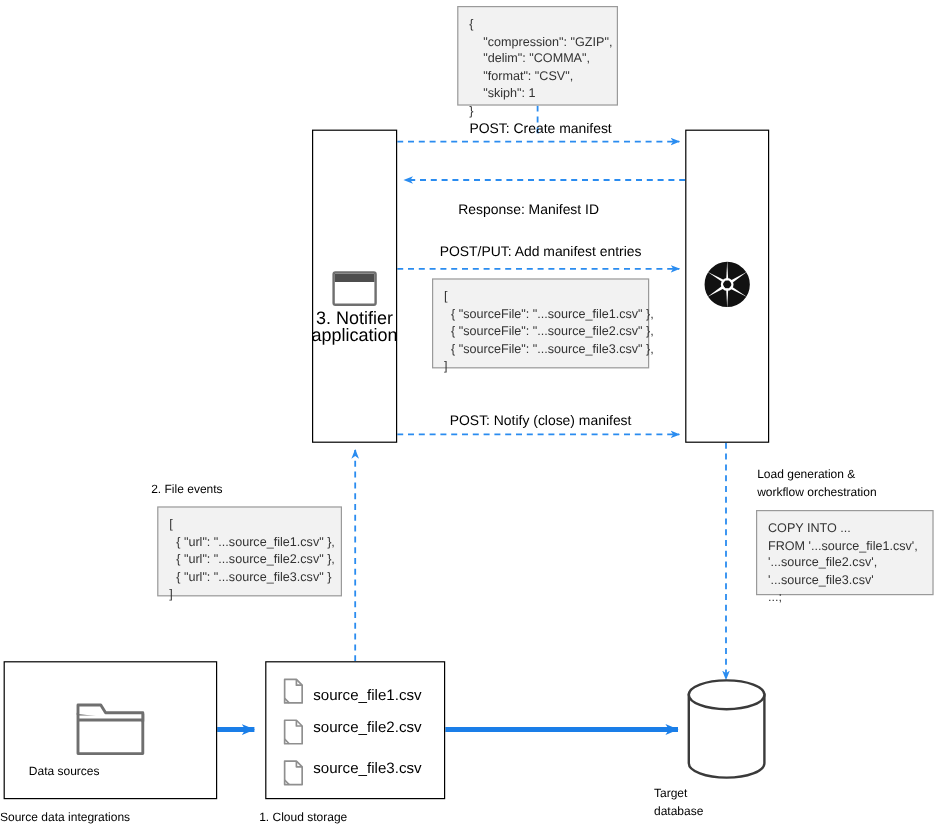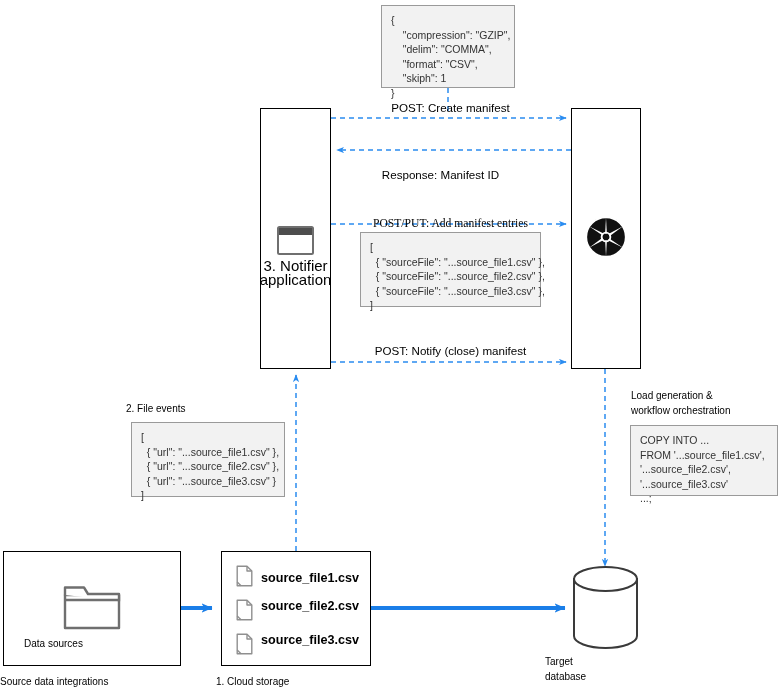--- a/index.html
+++ b/index.html
@@ -26,21 +26,21 @@
     white-space:pre-line;
   }
   .edge-label{
     font-size:11.6px;line-height:14px;text-align:center;color:#000000;
     white-space:nowrap;
   }
   .inner-label{
     font-size:15px;line-height:13.5px;text-align:center;color:#000000;
     white-space:pre-line;
   }
-  .filelabel{font-size:12.6px;color:#000000;white-space:nowrap;font-weight:bold;}
+  .filelabel{font-size:12.6px;color:#000000;white-space:nowrap;}
 
   svg{overflow:visible;}
 </style>
 </head>
 <body>
 
 <div id="canvas">
 
   <svg class="abs" style="left:0;top:0;width:781px;height:692px;">
     <defs>
@@ -104,21 +104,21 @@
       <circle cx="50" cy="50" r="7.5" fill="#111111"></circle>
       <circle cx="50" cy="50" r="43" fill="none" stroke="#ffffff" stroke-width="4"></circle>
       <circle cx="50" cy="50" r="9.5" fill="none" stroke="#ffffff" stroke-width="4"></circle>
     </svg>
   </div>
 
   <div class="abs edge-label" style="left:358px;top:101px;width:185px;">POST: Create manifest</div>
 
   <div class="abs edge-label" style="left:348px;top:132px;width:185px;margin-top:36px;">Response: Manifest ID</div>
 
-  <div class="abs edge-label" style="left:338px;top:217px;width:225px;font-family:Liberation Serif, serif;">POST/PUT: Add manifest entries</div>
+  <div class="abs edge-label" style="left:338px;top:203px;width:225px;">POST/PUT: Add manifest entries</div>
 
   <div class="abs edge-label" style="left:358px;top:344px;width:185px;">POST: Notify (close) manifest</div>
 
   <div class="abs note" style="left:360px;top:232px;width:181px;height:75px;">[
   { "sourceFile": "...source_file1.csv" },
   { "sourceFile": "...source_file2.csv" },
   { "sourceFile": "...source_file3.csv" },
 ]</div>
 
   <div class="abs caption" style="left:126px;top:401px;width:164px;">2. File events</div>

